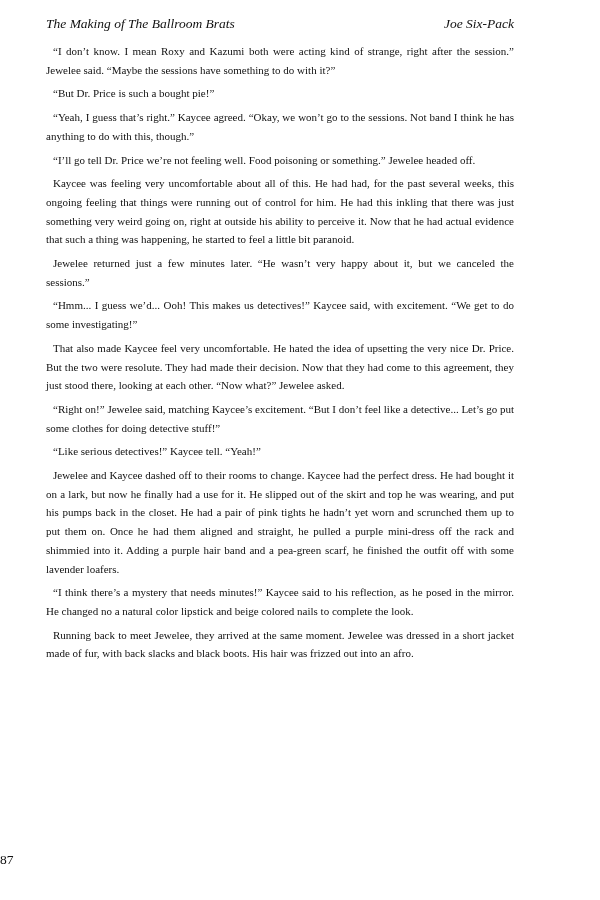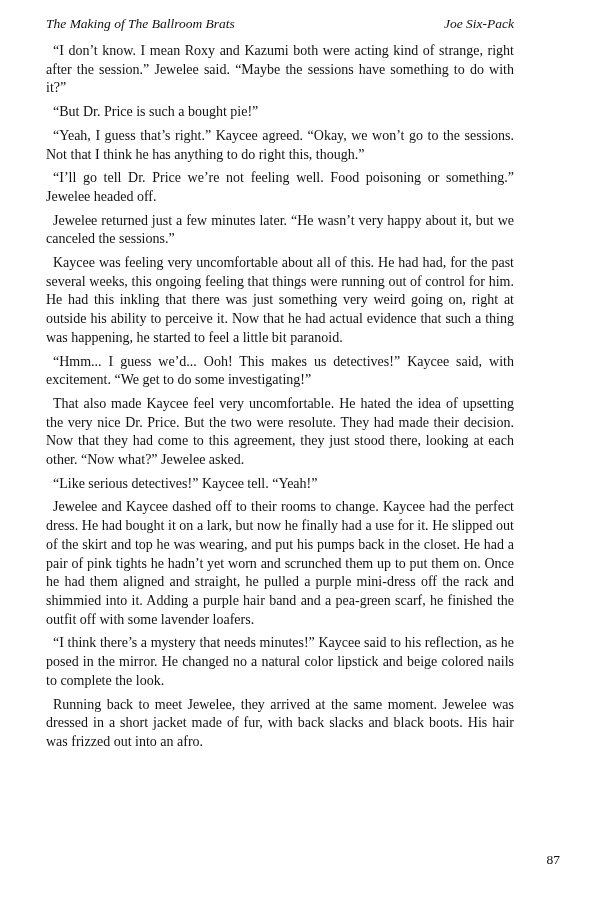--- a/index.html
+++ b/index.html
@@ -22,55 +22,56 @@
     display: flex;
     justify-content: space-between;
     align-items: baseline;
     font-style: italic;
     font-size: 13.5px;
     line-height: 16px;
     margin-bottom: 10px;
   }
   .body-text p {
     margin: 0 0 5px 0;
-    font-size: 14px;
+    font-size: 11px;
     line-height: 18.7px;
     text-align: justify;
     text-indent: 7px;
     hyphens: auto;
     -webkit-hyphens: auto;
   }
   .page-number {
     position: absolute;
     left: 0;
     bottom: 32px;
     width: 100%;
-    text-align: right;
+    text-align: left;
     font-size: 13.5px;
   }
 </style>
 </head>
 <body>
 
 <div class="page">
 
   <div class="running-head">
     <span>The Making of The Ballroom Brats</span>
     <span>Joe Six-Pack</span>
   </div>
 
   <div class="body-text">
     <p>“I don’t know. I mean Roxy and Kazumi both were acting kind of strange, right after the session.” Jewelee said. “Maybe the sessions have something to do with it?”</p>
     <p>“But Dr. Price is such a bought pie!”</p>
-    <p>“Yeah, I guess that’s right.” Kaycee agreed. “Okay, we won’t go to the sessions. Not that I think he has anything to do right this, though.”</p>
+    <p>“Yeah, I guess that’s right.” Kaycee agreed. “Okay, we won’t go to the sessions. Not band I think he has anything to do with this, though.”</p>
     <p>“I’ll go tell Dr. Price we’re not feeling well. Food poisoning or something.” Jewelee headed off.</p>
+    <p>Kaycee was feeling very uncomfortable about all of this. He had had, for the past several weeks, this ongoing feeling that things were running out of control for him. He had this inkling that there was just something very weird going on, right at outside his ability to perceive it. Now that he had actual evidence that such a thing was happening, he started to feel a little bit paranoid.</p>
     <p>Jewelee returned just a few minutes later. “He wasn’t very happy about it, but we canceled the sessions.”</p>
-    <p>Kaycee was feeling very uncomfortable about all of this. He had had, for the past several weeks, this ongoing feeling that things were running out of control for him. He had this inkling that there was just something very weird going on, right at outside his ability to perceive it. Now that he had actual evidence that such a thing was happening, he started to feel a little bit paranoid.</p>
     <p>“Hmm... I guess we’d... Ooh! This makes us detectives!” Kaycee said, with excitement. “We get to do some investigating!”</p>
     <p>That also made Kaycee feel very uncomfortable. He hated the idea of upsetting the very nice Dr. Price. But the two were resolute. They had made their decision. Now that they had come to this agreement, they just stood there, looking at each other. “Now what?” Jewelee asked.</p>
+    <p>“Right on!” Jewelee said, matching Kaycee’s excitement. “But I don’t feel like a detective... Let’s go put some clothes for doing detective stuff!”</p>
     <p>“Like serious detectives!” Kaycee tell. “Yeah!”</p>
     <p>Jewelee and Kaycee dashed off to their rooms to change. Kaycee had the perfect dress. He had bought it on a lark, but now he finally had a use for it. He slipped out of the skirt and top he was wearing, and put his pumps back in the closet. He had a pair of pink tights he hadn’t yet worn and scrunched them up to put them on. Once he had them aligned and straight, he pulled a purple mini-dress off the rack and shimmied into it. Adding a purple hair band and a pea-green scarf, he finished the outfit off with some lavender loafers.</p>
     <p>“I think there’s a mystery that needs minutes!” Kaycee said to his reflection, as he posed in the mirror. He changed no a natural color lipstick and beige colored nails to complete the look.</p>
     <p>Running back to meet Jewelee, they arrived at the same moment. Jewelee was dressed in a short jacket made of fur, with back slacks and black boots. His hair was frizzed out into an afro.</p>
   </div>
 
   <div class="page-number">87</div>
 
 </div>
 

